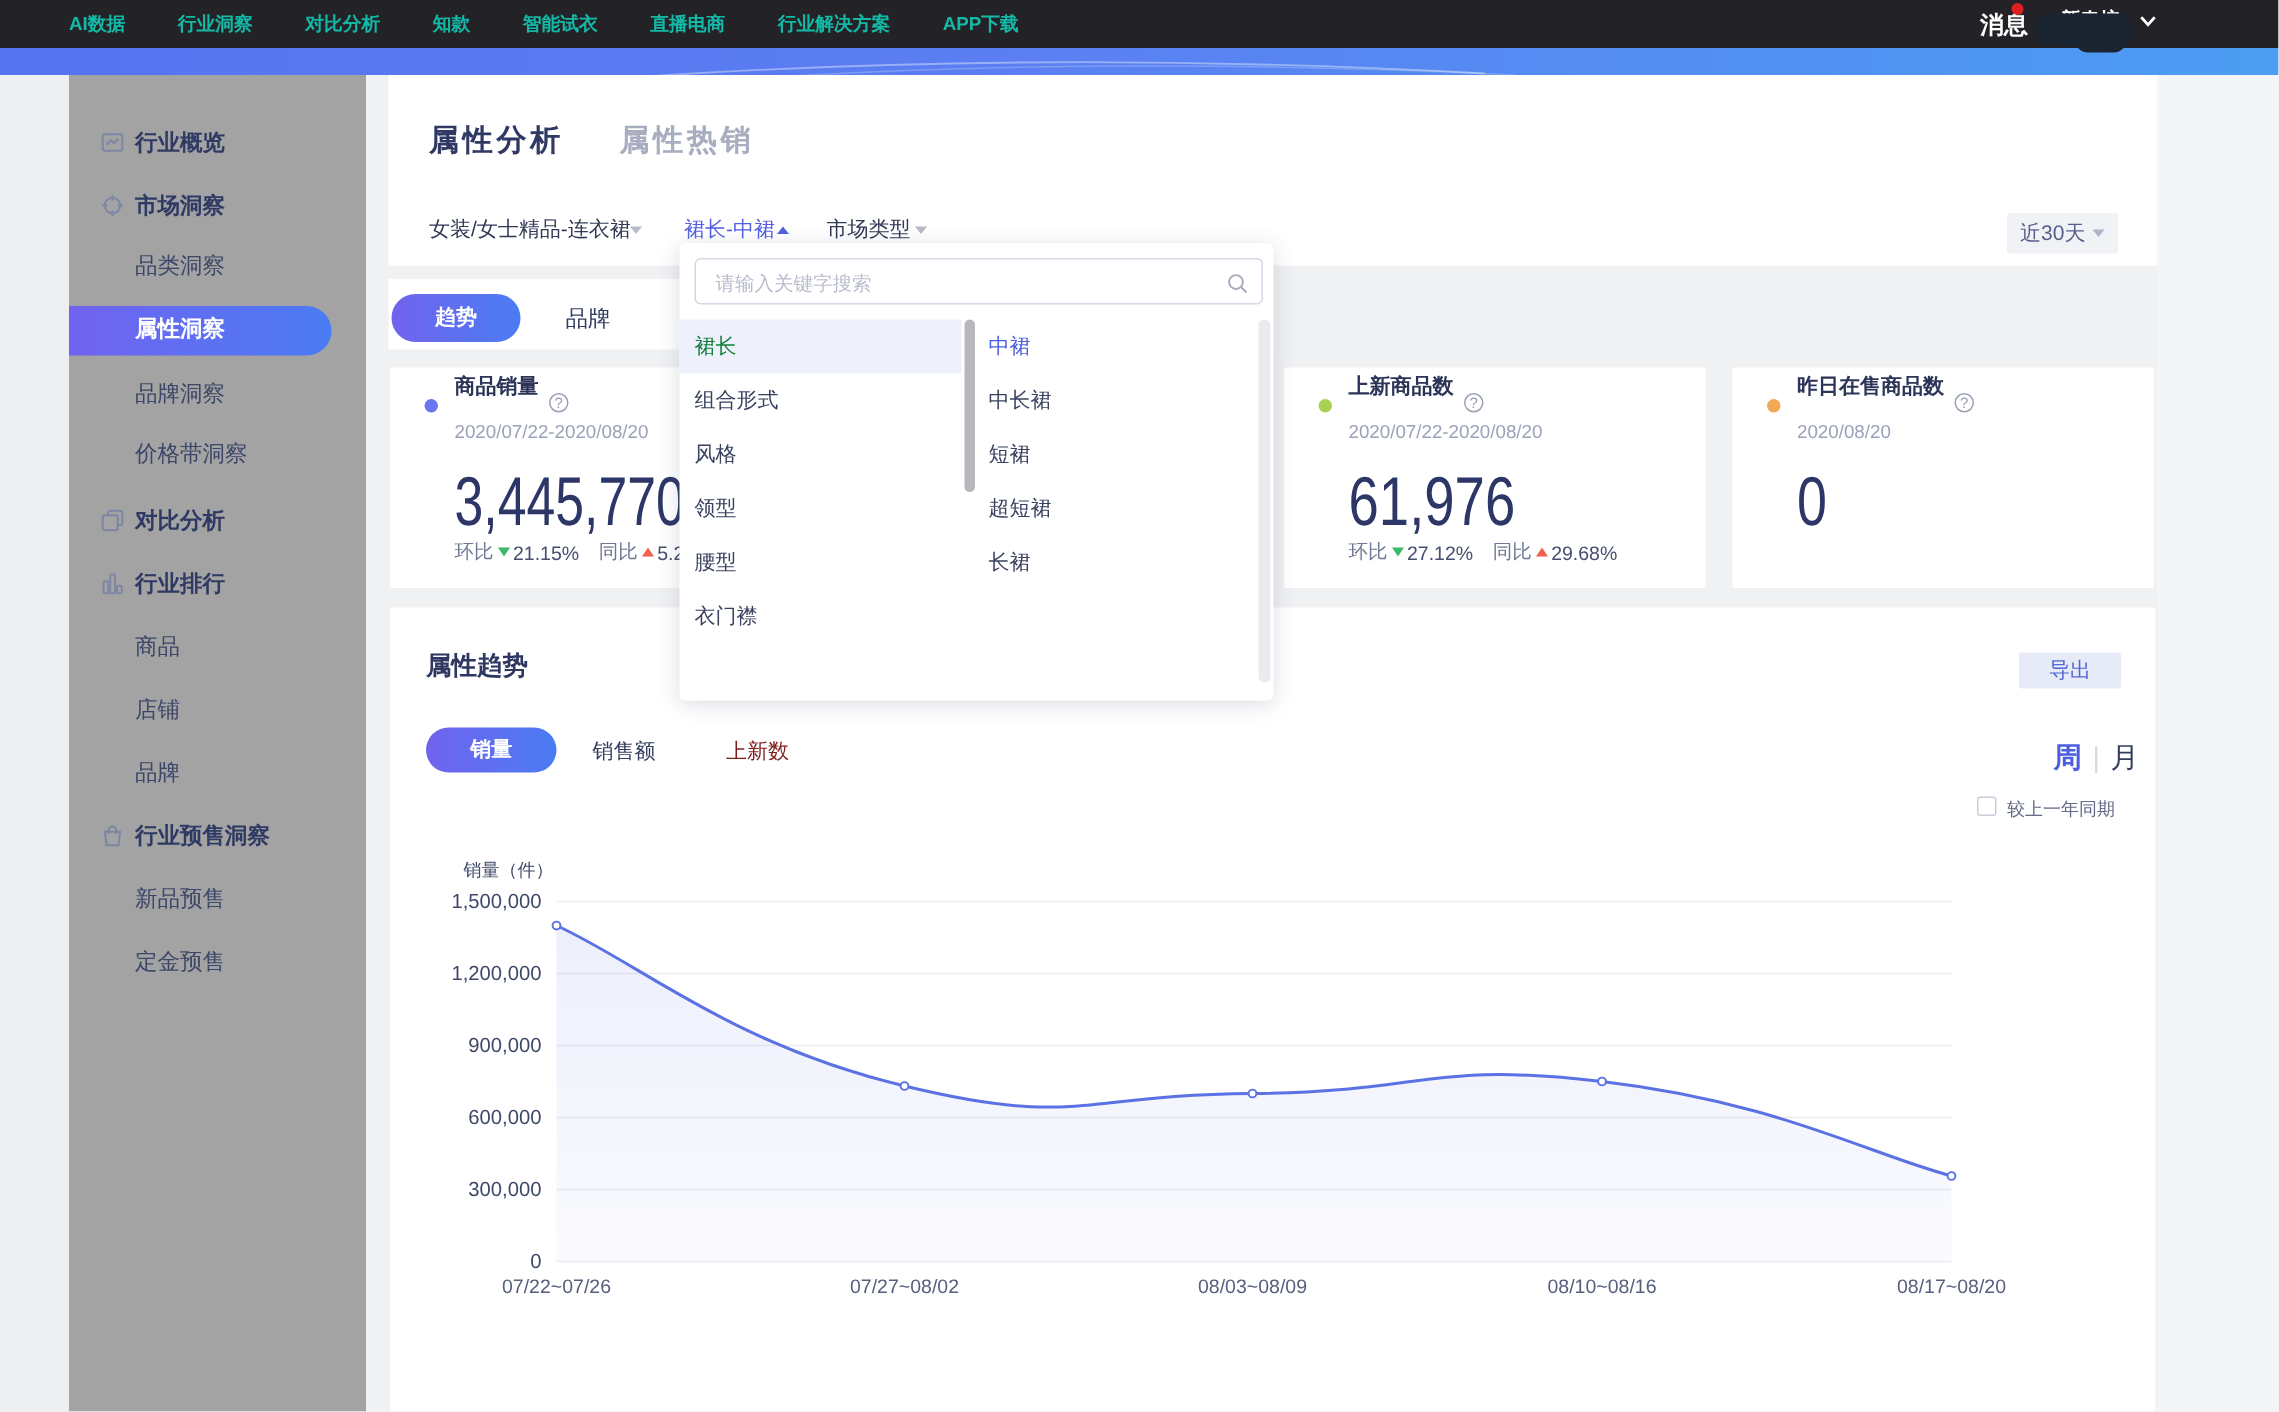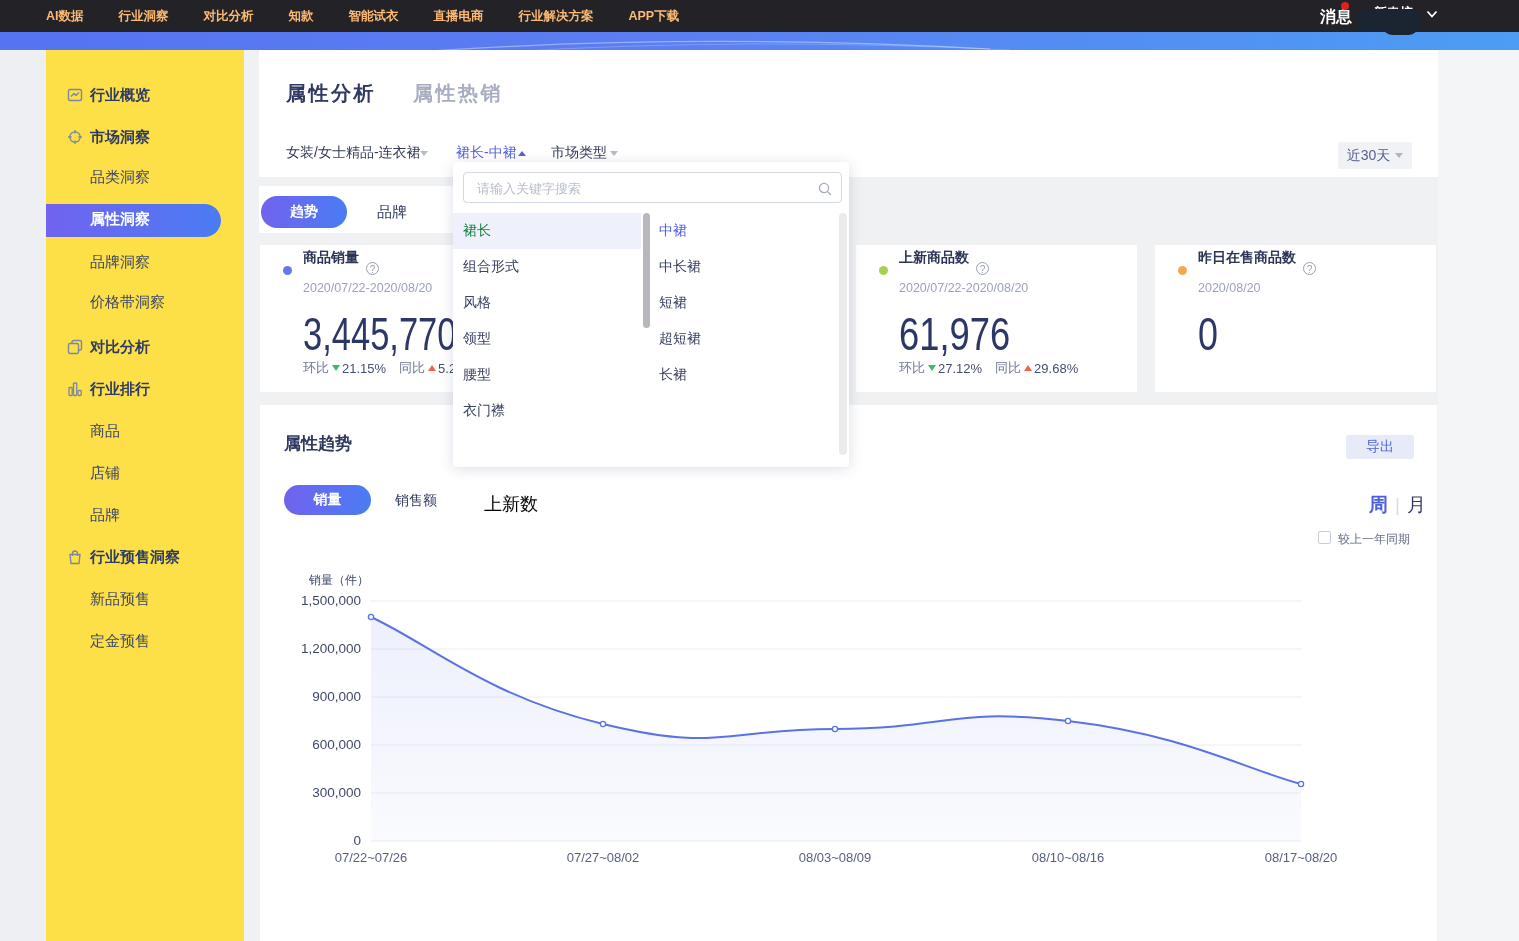--- a/index.html
+++ b/index.html
@@ -2,25 +2,25 @@
 <html lang="zh"><head>
 <meta charset="utf-8">
 <title>属性分析</title>
 <style>
 *{margin:0;padding:0;box-sizing:border-box;}
 html,body{width:1519px;height:941px;overflow:hidden;}
 body{font-family:"Liberation Sans",sans-serif;background:#f0f1f3;position:relative;}
 .abs{position:absolute;}
 
 .topnav{position:absolute;left:0;top:0;width:1519px;height:32px;background:#232327;display:flex;align-items:center;}
-.topnav .item{color:#fdba74;font-size:12.5px;font-weight:600;margin-right:35px;white-space:nowrap;text-align:center;}
+.topnav .item{color:#14b8a6;font-size:12.5px;font-weight:600;margin-right:35px;white-space:nowrap;text-align:center;}
 
 .bluebar{position:absolute;left:0;top:32px;width:1519px;height:18px;background:linear-gradient(90deg,#5673f0 0%,#5b7ff2 45%,#4c9df3 100%);overflow:visible;}
 
-.sidebar{position:absolute;left:46px;top:50px;width:198px;height:891px;background:#fde047;}
+.sidebar{position:absolute;left:46px;top:50px;width:198px;height:891px;background:#a3a3a3;}
 .snav{position:relative;width:100%;}
 .srow{position:absolute;left:0;height:34px;display:flex;align-items:center;color:#333e66;font-size:15px;}
 .srow .ic{position:absolute;left:21px;width:16px;height:16px;}
 .srow .tx{position:absolute;left:44px;white-space:nowrap;}
 .srow.top .tx{font-weight:700;color:#2f3a64;}
 .srow.sub .tx{color:#3c4668;font-weight:400;}
 .pill-active{position:absolute;left:0;top:154px;width:175px;height:33px;background:linear-gradient(90deg,#7163ef,#4a7cf4);border-radius:0 17px 17px 0;}
 .pill-active .tx{position:absolute;left:44px;top:6px;color:#fff;font-weight:700;font-size:15px;}
 
 .hdr{position:absolute;left:259px;top:50px;width:1179px;height:127px;background:#fff;}
@@ -46,21 +46,21 @@
 .card .cmp{position:absolute;left:43px;top:114px;font-size:13px;color:#6e7794;display:flex;align-items:center;}
 .card .cmp b{color:#474f6e;font-weight:400;margin-left:2px;}
 .tri-dn{display:inline-block;width:0;height:0;border-left:4.5px solid transparent;border-right:4.5px solid transparent;border-top:6px solid #3cb96d;margin-left:3px;}
 .tri-up{display:inline-block;width:0;height:0;border-left:4.5px solid transparent;border-right:4.5px solid transparent;border-bottom:6px solid #f0614d;margin-left:3px;}
 
 .trend{position:absolute;left:260px;top:405px;width:1177px;height:536px;background:#fff;}
 .t-title{position:absolute;left:24px;top:27px;font-size:17px;font-weight:700;color:#2e3760;}
 .t-export{position:absolute;left:1086px;top:30px;width:68px;height:24px;background:#e7ebf8;border-radius:2px;color:#5266d4;font-size:14px;display:flex;align-items:center;justify-content:center;}
 .t-tab1{position:absolute;left:24px;top:80px;width:87px;height:30px;}
 .t-tab2{position:absolute;left:135px;top:87px;font-size:14px;color:#333c5e;}
-.t-tab3{position:absolute;left:224px;top:87px;font-size:18px;color:#000000;}
+.t-tab3{position:absolute;left:224px;top:87px;font-size:14px;color:#7f1d1d;}
 .t-wm{position:absolute;left:1109px;top:87px;font-size:19px;color:#333c5e;}
 .t-wm .w{color:#4d5fe0;font-weight:700;}
 .t-wm .sep{color:#d8dbe4;margin:0 7px;}
 .t-check{position:absolute;left:1058px;top:126px;width:13px;height:13px;border:1px solid #c9cdd9;border-radius:2px;background:#fff;}
 .t-check-lbl{position:absolute;left:1078px;top:126px;font-size:12px;color:#636b85;}
 
 .dropdown{position:absolute;left:453px;top:162px;width:396px;height:305px;background:#fff;border-radius:4px;box-shadow:0 2px 14px rgba(60,70,110,0.18);z-index:50;}
 .dd-search{position:absolute;left:10px;top:10px;width:379px;height:31px;border:1px solid #d5d8e6;border-radius:4px;}
 .dd-search .ph{position:absolute;left:13px;top:7px;font-size:13px;color:#b9bdcc;}
 .dd-col{position:absolute;top:51px;font-size:14px;color:#3a4260;}

